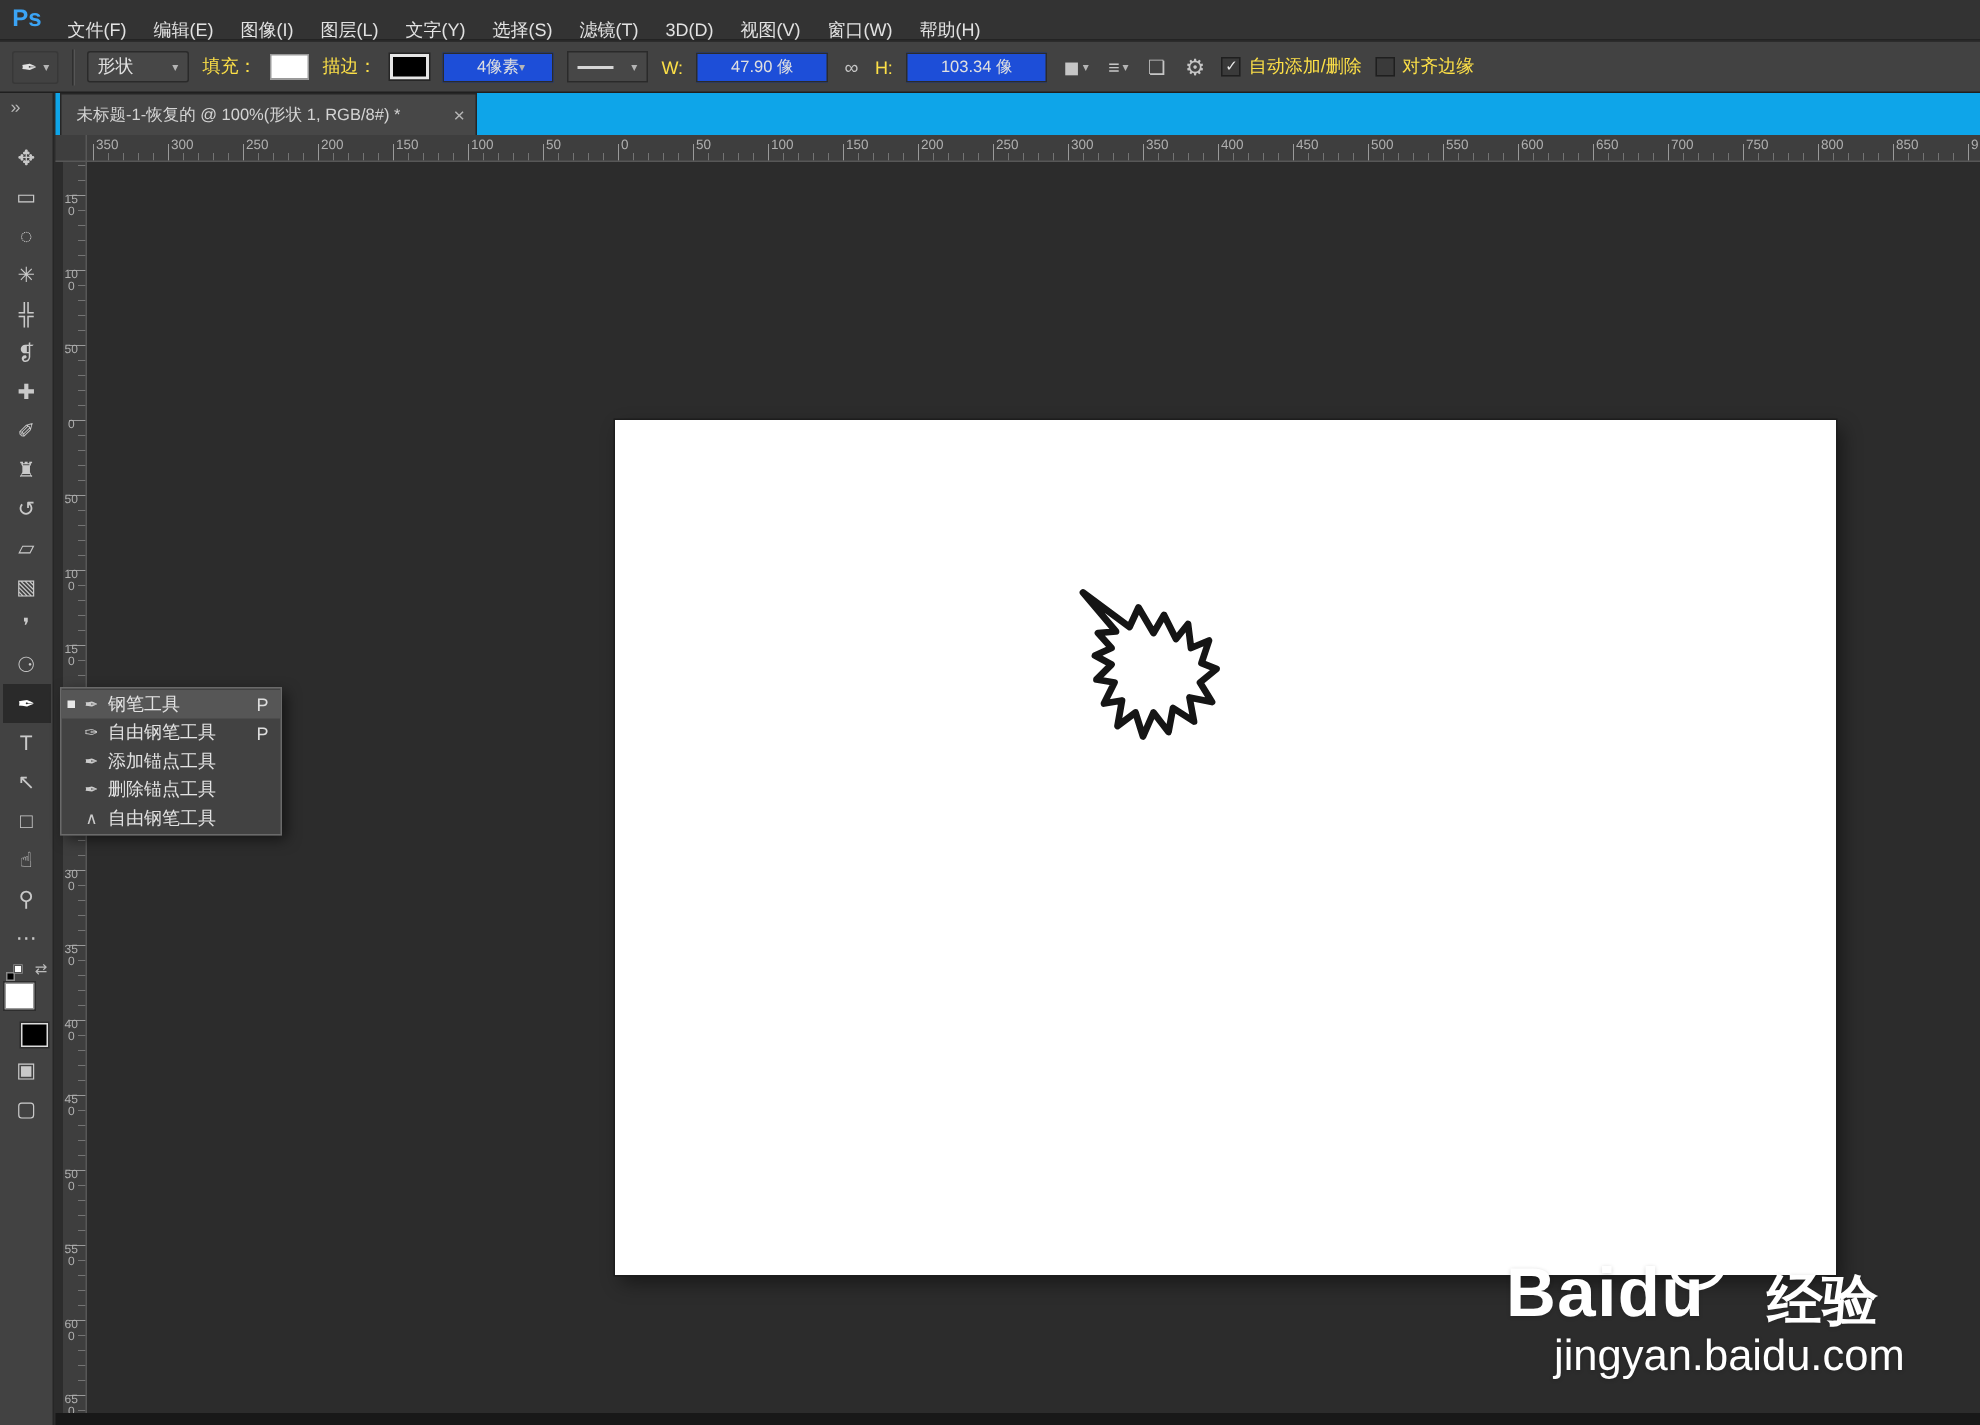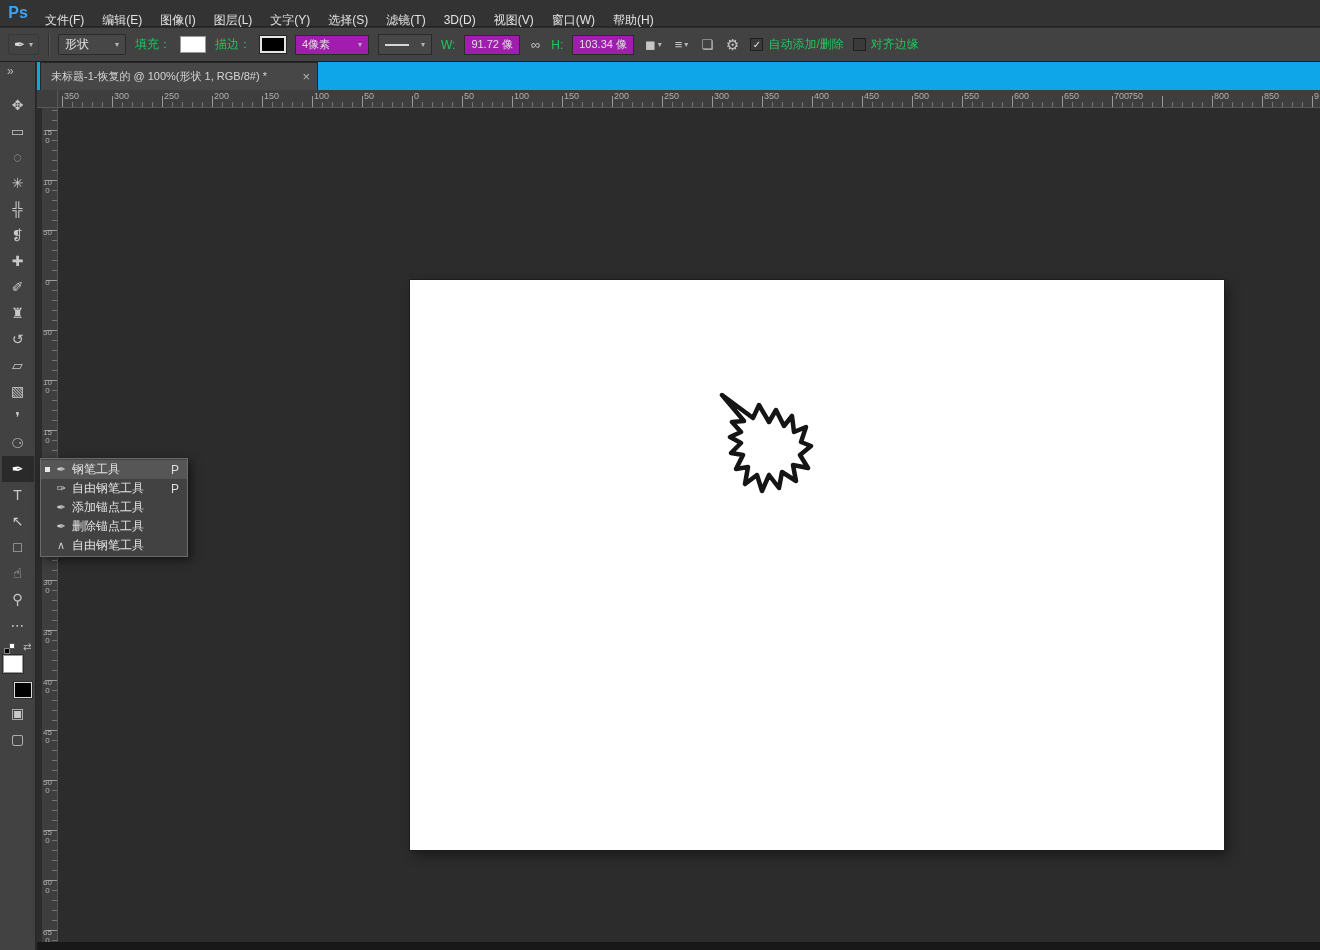--- a/index.html
+++ b/index.html
@@ -17,23 +17,23 @@
   
   .optionsbar{position:absolute;left:0;top:28px;width:1320px;height:34px;background:#424242;
               border-bottom:1px solid #1f1f1f;display:flex;align-items:center;gap:9px;
               padding:0 8px;font-size:12px;z-index:30;}
   .sep{width:1px;height:24px;background:#2f2f2f;box-shadow:1px 0 0 #555;}
   .tp{display:flex;align-items:center;gap:4px;padding:2px 5px;border:1px solid #383838;border-radius:2px;}
   .tp-icon{font-size:13px;color:#e0e0e0;}
   .dd{font-size:8px;color:#b5b5b5;}
   .select-box{display:flex;align-items:center;justify-content:space-between;width:68px;height:21px;
               background:#474747;border:1px solid #2a2a2a;border-radius:2px;padding:0 6px;color:#e0e0e0;}
-  .field{height:20px;background:#a21caf;border:1px solid #2b2b2b;color:#e0e0e0;font-size:11px;
-         display:flex;align-items:center;padding:0 6px;white-space:nowrap;}
-  .opt-label{color:#22c55e;white-space:nowrap;}
+  .field{height:20px;background:#1d4ed8;border:1px solid #2b2b2b;color:#e0e0e0;font-size:11px;
+         display:flex;align-items:center;padding:0 22px;white-space:nowrap;}
+  .opt-label{color:#fde047;white-space:nowrap;}
   .swatch-fill{width:26px;height:17px;border:1px solid #999;}
   .swatch-stroke{width:26px;height:17px;border:2px solid #e5e5e5;outline:1px solid #262626;}
   .stroke-width-box{width:74px;}
   .style-box{display:flex;align-items:center;justify-content:space-between;width:54px;height:21px;
              background:#474747;border:1px solid #2a2a2a;padding:0 6px;}
   .line-swatch{width:24px;height:2px;background:#d6d6d6;}
   .icon-btn{color:#c6c6c6;display:flex;align-items:center;gap:2px;font-size:13px;padding:0 2px;}
   .gear{font-size:15px;}
   .check-group{display:flex;align-items:center;gap:5px;}
   .checkbox{width:13px;height:13px;background:#3a3a3a;border:1px solid #1f1f1f;display:flex;
@@ -150,21 +150,21 @@
     <div class="field stroke-width-box">
       <span style="flex:1">4像素</span>
       <span class="dd">▾</span>
     </div>
     <div class="style-box">
       <span class="line-swatch"></span>
       <span class="dd">▾</span>
     </div>
     <span class="opt-label">W:</span>
     <div class="field">
-      <span>91.72 像</span>
+      <span>47.90 像</span>
     </div>
     <span class="icon-btn">∞</span>
     <span class="opt-label">H:</span>
     <div class="field">
       <span>103.34 像</span>
     </div>
     <span class="icon-btn">
       <span>◼</span>
       <span class="dd">▾</span>
     </span>
@@ -292,21 +292,21 @@
       <span class="h-label" style="left: 606px;">250</span>
       <span class="h-label" style="left: 656px;">300</span>
       <span class="h-label" style="left: 706px;">350</span>
       <span class="h-label" style="left: 756px;">400</span>
       <span class="h-label" style="left: 806px;">450</span>
       <span class="h-label" style="left: 856px;">500</span>
       <span class="h-label" style="left: 906px;">550</span>
       <span class="h-label" style="left: 956px;">600</span>
       <span class="h-label" style="left: 1006px;">650</span>
       <span class="h-label" style="left: 1056px;">700</span>
-      <span class="h-label" style="left: 1070px;">750</span>
+      <span class="h-label" style="left: 1106px;">750</span>
       <span class="h-label" style="left: 1156px;">800</span>
       <span class="h-label" style="left: 1206px;">850</span>
       <span class="h-label" style="left: 1256px;">9</span>
     </div>
   <div class="v-ruler">
 
   <span class="v-label" style="top: 21px;">150</span>
       <span class="v-label" style="top: 71px;">100</span>
       <span class="v-label" style="top: 121px;">50</span>
       <span class="v-label" style="top: 171px;">0</span>
@@ -364,15 +364,29 @@
       </div>
 
       <div class="flyout-item">
         <span class="marker"></span>
         <span class="f-icon">∧</span>
         <span class="f-label">自由钢笔工具</span>
         <span class="f-key"></span>
       </div>
     </div>
 
+  <div class="watermark">
+    <svg class="paw" width="76" height="64" viewBox="0 0 76 64">
+      <g fill="none" stroke="#ffffff" stroke-width="4">
+        <circle cx="12" cy="32" r="7"></circle>
+        <circle cx="28" cy="14" r="8"></circle>
+        <circle cx="50" cy="10" r="8"></circle>
+        <circle cx="66" cy="22" r="7"></circle>
+        <ellipse cx="46" cy="44" rx="17" ry="14" transform="rotate(-15 46 44)"></ellipse>
+      </g>
+    </svg>
+    <div class="wm-brand">Baidu</div>
+    <div class="wm-suffix">经验</div>
+    <div class="wm-url">jingyan.baidu.com</div>
+  </div>
 
   <div class="statusbar"></div>
 </div>
 
 </body></html>

